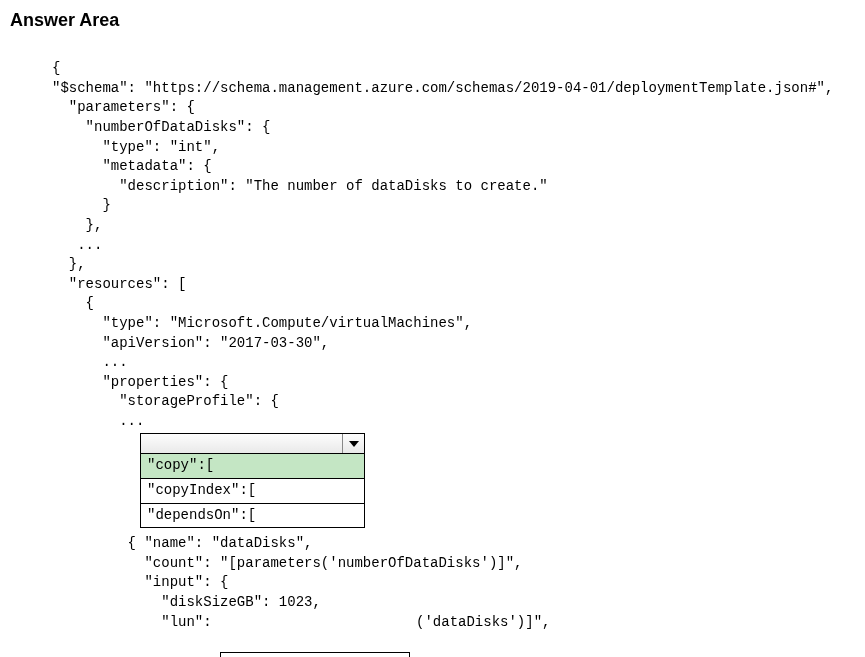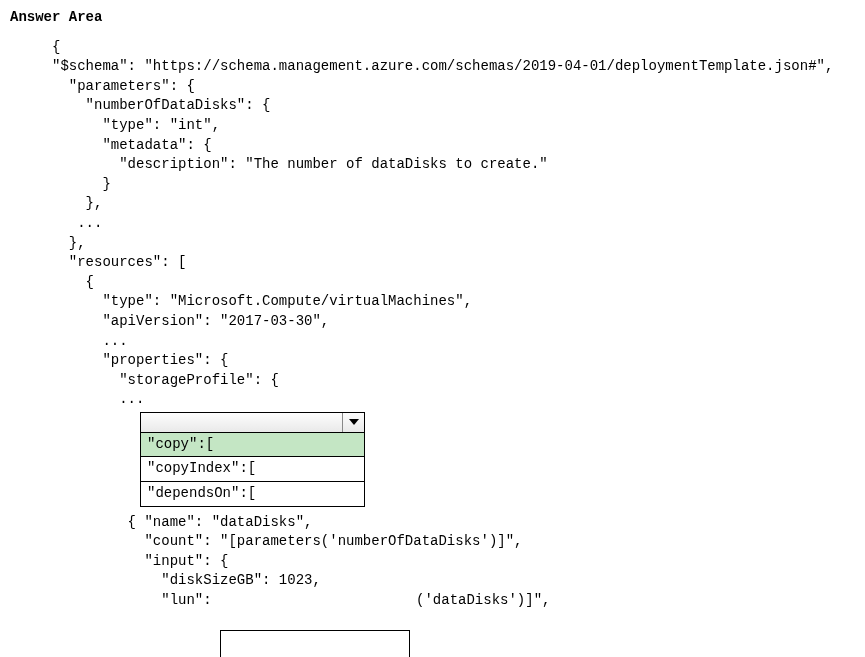--- a/index.html
+++ b/index.html
@@ -8,24 +8,24 @@
       padding: 8px 10px;
       font-family: "Courier New", Courier, monospace;
       font-size: 14px;
       line-height: 1.4;
       color: #000;
       background: #fff;
       width: 865px;
       position: relative;
     }
     .heading {
-      font-family: Liberation Mono, monospace;
+      font-family: Liberation Sans, sans-serif;
       font-weight: bold;
-      font-size: 14px;
-      margin-bottom: 10px;
+      font-size: 18px;
+      margin-bottom: 26px;
     }
     pre {
       font-family: "Courier New", Courier, monospace;
       font-size: 14px;
       margin: 0;
       white-space: pre;
     }
     .dropdown-block {
       margin-left: 130px;
       margin-top: 2px;

